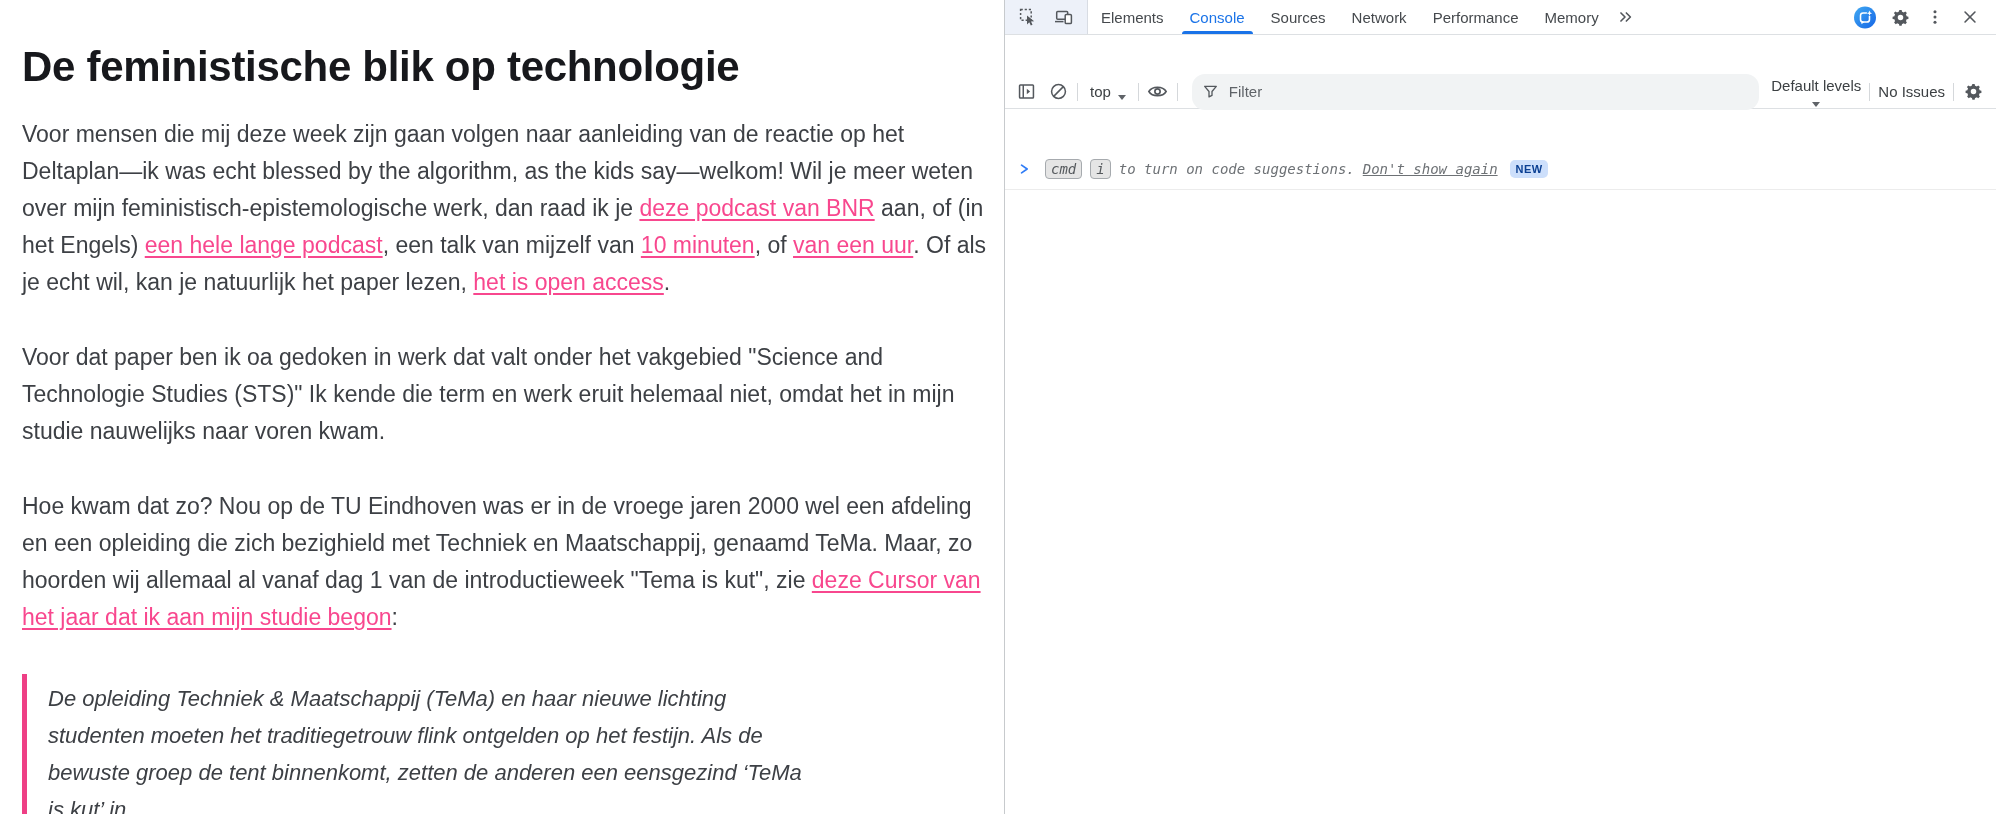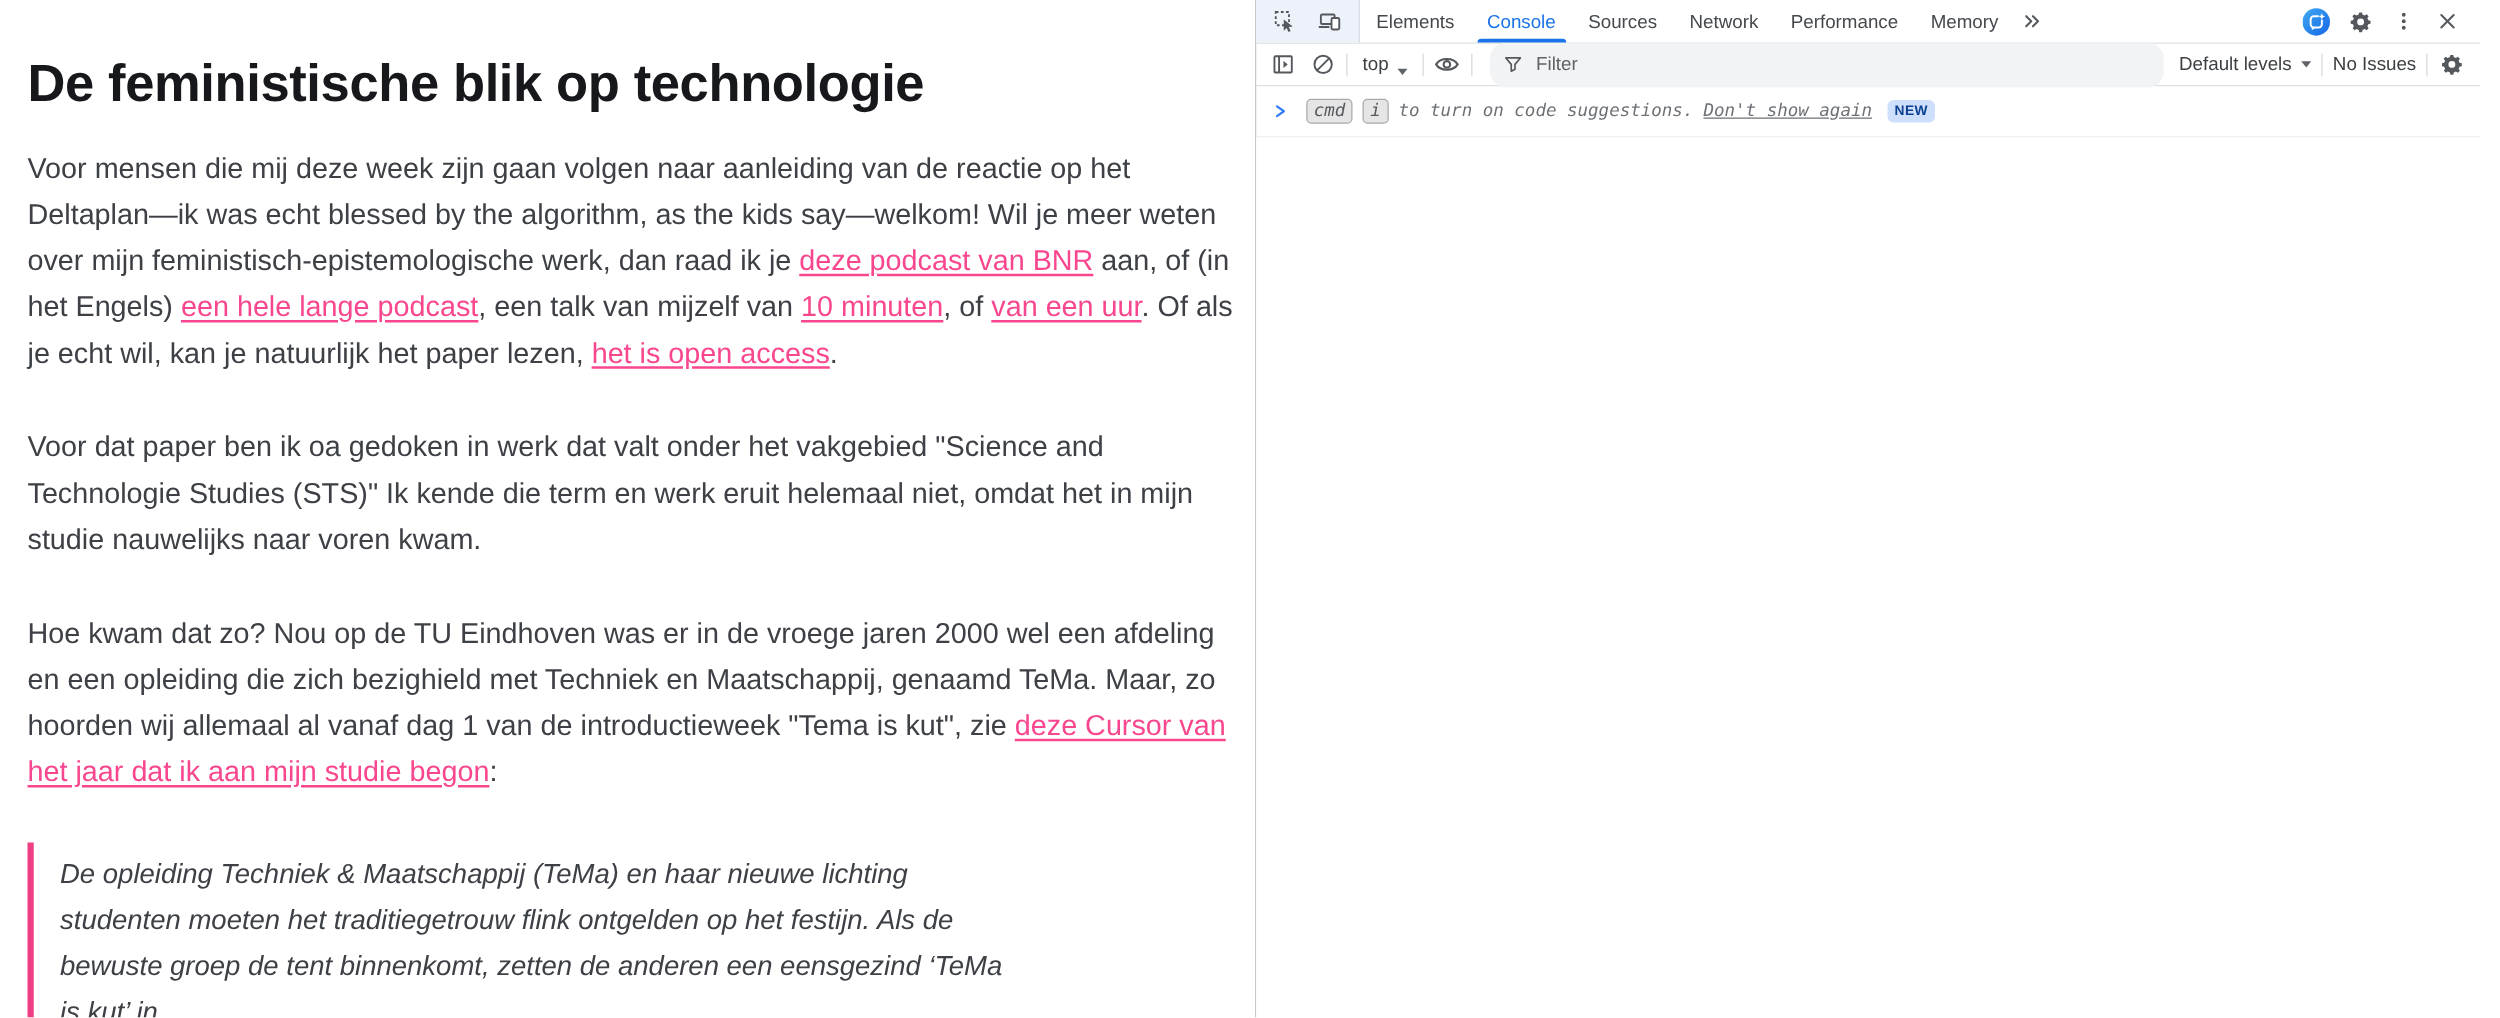--- a/index.html
+++ b/index.html
@@ -24,23 +24,23 @@
     color:var(--link-color);text-decoration:underline;text-underline-offset:3px;cursor:pointer;
   }
   .article blockquote{
     margin:14px 0 0 0;padding:6px 0 60px 21px;
     border-left:5px solid var(--quote-border);
     font-style:italic;font-size:22px;line-height:37px;color:var(--body-color);
     width:760px;
   }
   
   .devtools{
-    position:absolute;left:1004px;top:0;right:16px;height:814px;background:#fff;
+    position:absolute;left:1004px;top:0;right:4px;height:814px;background:#fff;
     border-left:1px solid #c7cacd;display:flex;flex-direction:column;
-    color:#3c4043;font-size:15px;
+    color:#3c4043;font-size:15px;gap:40px;
   }
   .dt-row{display:flex;align-items:center;flex-shrink:0;}
   .dt-tabbar{height:34px;border-bottom:1px solid #ddе0e3;border-bottom:1px solid #dde0e3;}
   .dt-icon-group{
     height:100%;display:flex;align-items:center;gap:14px;padding:0 12px;
     background:#edf1f9;border-right:1px solid #d8dce3;
   }
   .dt-iconbtn{display:flex;align-items:center;justify-content:center;width:22px;height:22px;cursor:pointer;flex-shrink:0;}
   .dt-tabs{display:flex;align-items:stretch;height:100%;}
   .dt-tab{
@@ -59,21 +59,21 @@
   .caret{width:0;height:0;border-left:4.5px solid transparent;border-right:4.5px solid transparent;border-top:5.5px solid #5f6368;display:inline-block;}
   .dt-filter{
     flex:1;height:36px;background:#f1f3f4;border-radius:13px;margin:0 12px 0 6px;
     display:flex;align-items:center;padding:0 11px;gap:8px;min-width:0;
   }
   .dt-filter input{
     border:none;background:transparent;outline:none;flex:1;font-size:15px;color:#202124;
     font-family:"Liberation Sans",sans-serif;
   }
   .dt-filter input::placeholder{color:#5f6368;}
-  .dt-levels{display:flex;align-items:center;gap:8px;cursor:pointer;white-space:nowrap;color:#3c4043;}
+  .dt-levels{display:flex;align-items:center;gap:8px;cursor:pointer;white-space:nowrap;color:#3c4043;flex-direction:column;}
   .dt-issues{white-space:nowrap;color:#3c4043;cursor:pointer;}
   .dt-hint{
     min-height:40px;border-bottom:1px solid #ececec;display:flex;align-items:center;
     padding-left:12px;gap:8px;
     font-family:"DejaVu Sans Mono","Liberation Mono",monospace;font-style:italic;
     font-size:14px;color:#6d7175;
   }
   .prompt-chevron{margin:0 6px 0 2px;display:flex;align-items:center;}
   .kbd{
     border:1px solid #a6aaae;border-radius:4px;padding:0 5px;line-height:18px;

